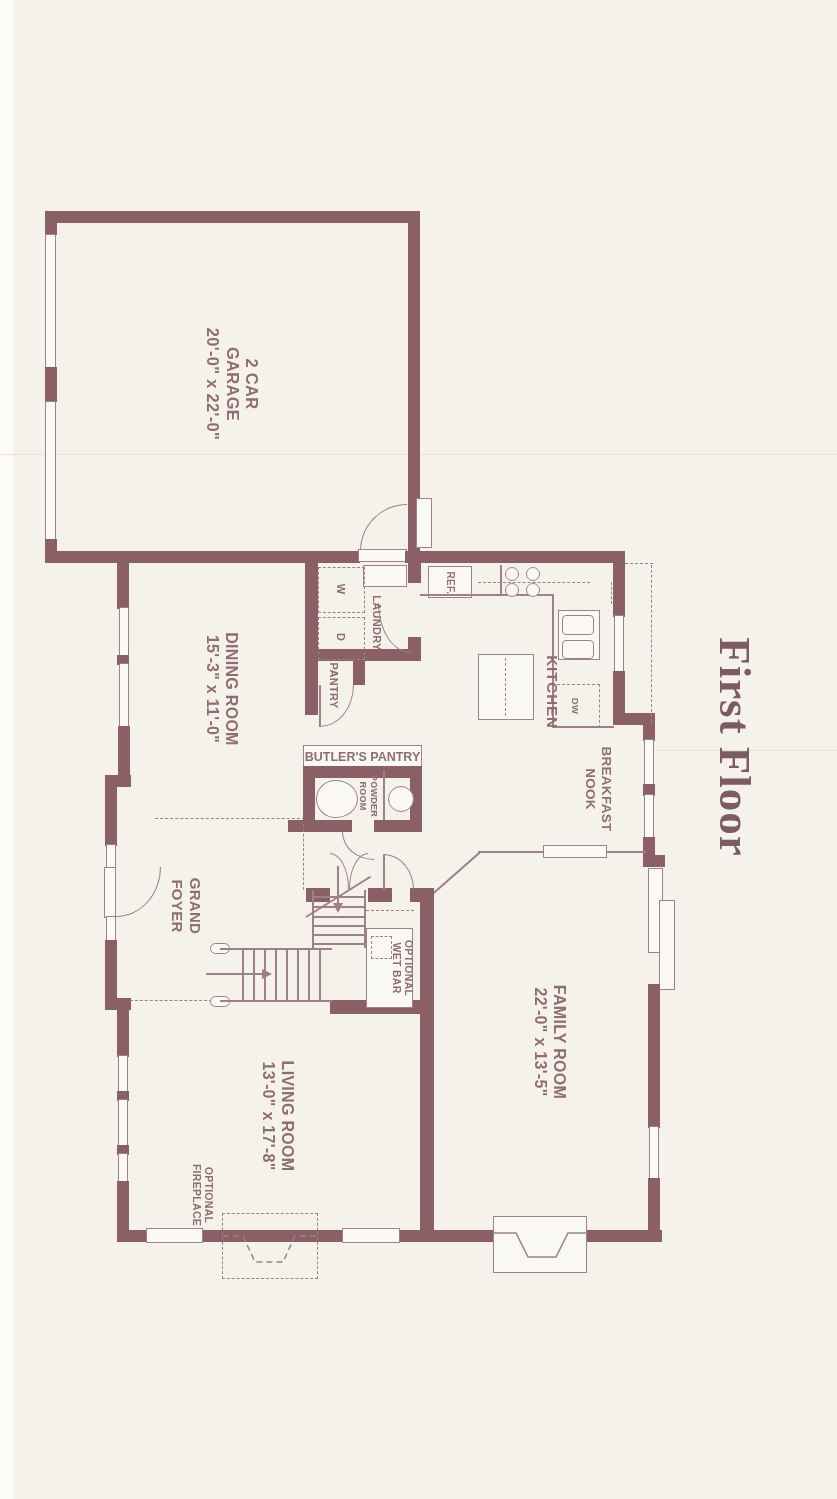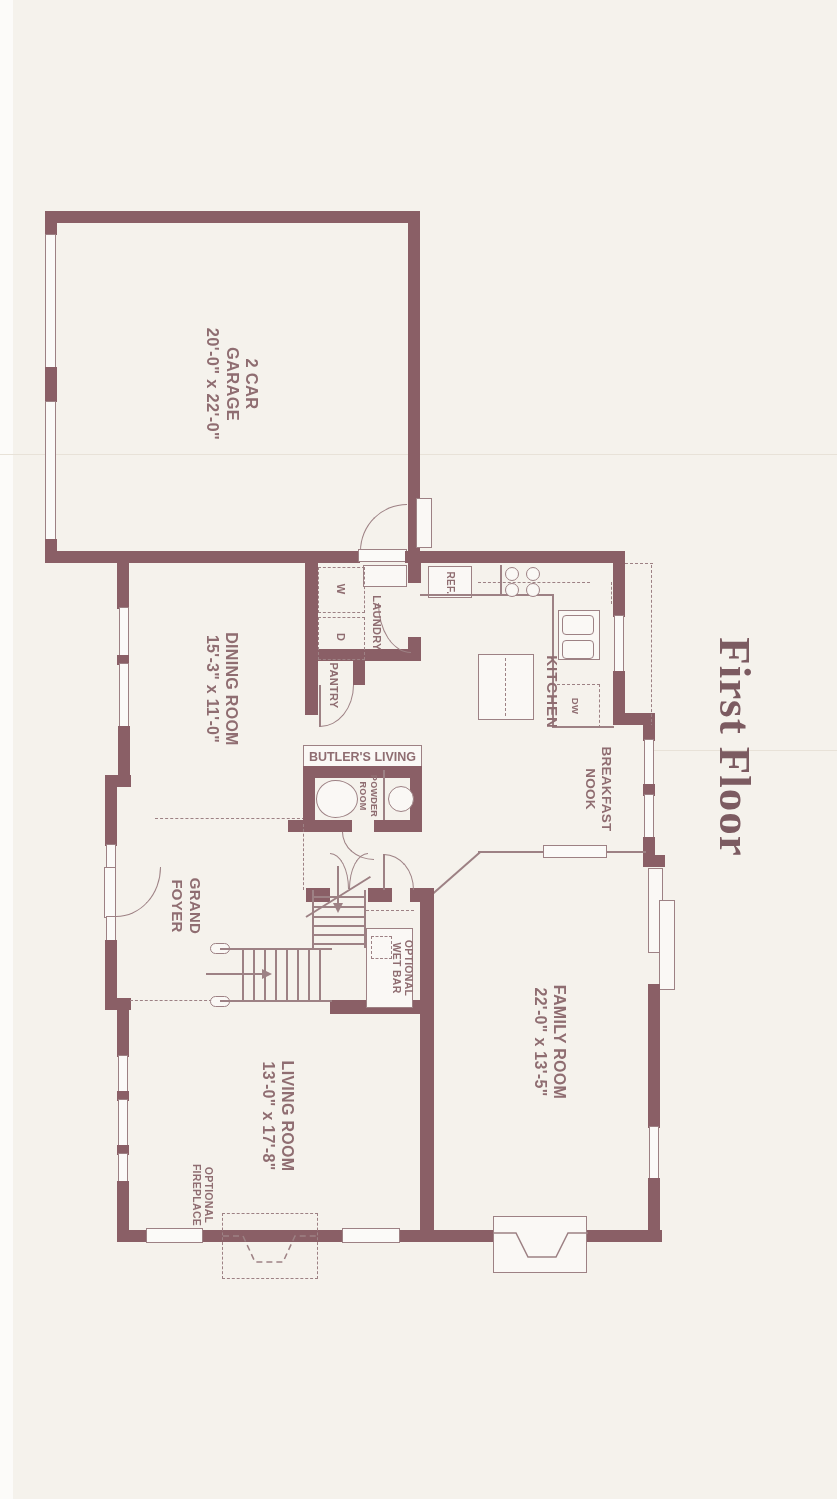--- a/index.html
+++ b/index.html
@@ -127,21 +127,21 @@
     <div>REF.</div>
   </div>
   <div class="lbl" style="left:560px;top:700px;width:30px;height:12px;font-size:9.5px;">
     <div>DW</div>
   </div>
   <div class="lbl" style="left:497px;top:682px;width:110px;height:20px;font-size:15px;letter-spacing:1px;">
     <div>KITCHEN</div>
   </div>
 
   <div class="tbox lbl-h" style="left:303px;top:745px;width:119px;height:23px;font-size:12.5px;color:#8f6d71;">
-    <div>BUTLER'S LIVING</div>
+    <div>BUTLER'S PANTRY</div>
   </div>
   <div class="wall" style="left:303px;top:766px;width:119px;height:12px;"></div>
   <div class="wall" style="left:303px;top:766px;width:12px;height:66px;"></div>
   <div class="wall" style="left:410px;top:766px;width:12px;height:66px;"></div>
   <div class="wall" style="left:288px;top:820px;width:64px;height:12px;"></div>
   <div class="wall" style="left:374px;top:820px;width:48px;height:12px;"></div>
   <div class="tl" style="left:383px;top:770px;width:2px;height:50px;"></div>
   <div class="tbox" style="left:316px;top:780px;width:42px;height:38px;border-radius:46% 54% 54% 46% / 50% 50% 50% 50%;"></div>
   <div class="circ" style="left:388px;top:786px;width:26px;height:26px;"></div>
   <div class="arc arc-bl" style="left:342px;top:832px;width:32px;height:28px;"></div>

